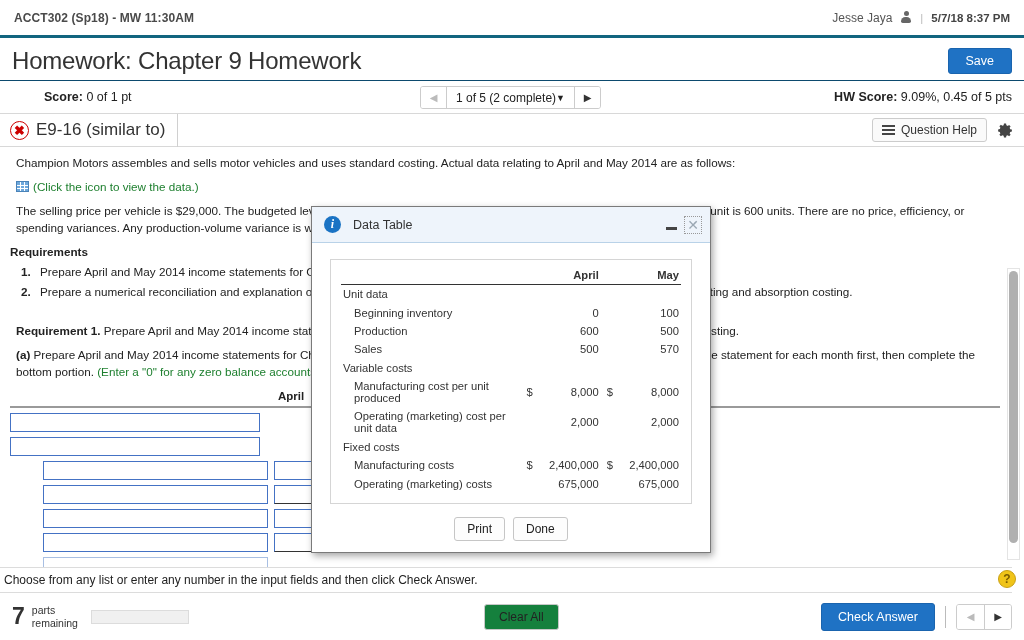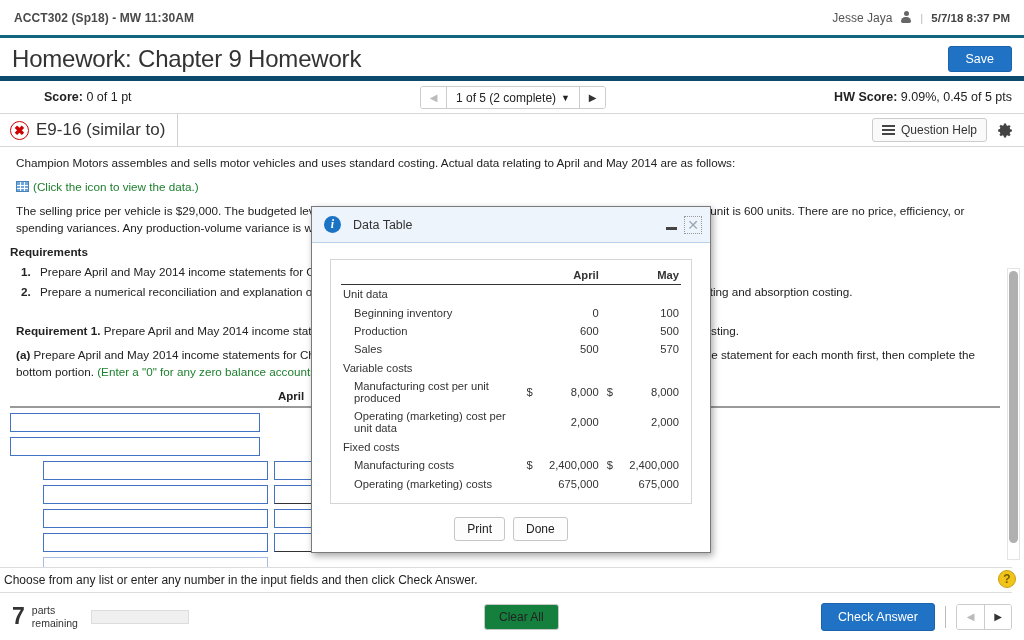--- a/index.html
+++ b/index.html
@@ -38,21 +38,21 @@
     content: ""; position: absolute; bottom: 1px; left: 1px;
     width: 10px; height: 6px; background: #666;
     border-radius: 5px 5px 2px 2px;
   }
   .divider-pipe { color: #bbb; font-weight: normal; }
   .timestamp { font-size: 11.5px; font-weight: bold; color: #444; }
 
   
   .hwtitle-bar {
     position: absolute; top: 41px; left: 0; width: 1024px; height: 40px;
-    border-bottom: 5px solid #0c4a6e;
+    border-bottom: 1px solid #0c4a6e;
     display: flex; align-items: center; padding: 0 12px;
   }
   .hwtitle {
     font-size: 24px; font-weight: normal; color: #333; letter-spacing: -0.2px;
   }
   .save-btn {
     margin-left: auto;
     background: #1f72c4; color: #fff; border: 1px solid #1a64ae;
     border-radius: 3px; font-size: 12.5px; padding: 5px 17px;
     cursor: pointer; font-family: inherit;
@@ -72,21 +72,21 @@
     border: 1px solid #ccc; border-radius: 3px; overflow: hidden;
     background: #fff;
   }
   .nav-arrow {
     width: 25px; display: flex; align-items: center; justify-content: center;
     background: #fff; cursor: pointer; font-size: 10px; color: #333;
   }
   .nav-arrow.disabled { color: #bbb; }
   .nav-label {
     border-left: 1px solid #ccc; border-right: 1px solid #ccc;
-    padding: 0 9px; display: flex; align-items: center; gap: 5px;
+    padding: 0 9px; display: flex; align-items: center; 
     font-size: 12px; color: #222; cursor: pointer; background: #fff;
   }
   .caret-down { font-size: 9px; }
   .hwscore { margin-left: auto; font-size: 12.5px; }
   .hwscore b { font-weight: bold; }
 
   
   .qheader {
     position: absolute; top: 114px; left: 0; width: 1024px; height: 33px;
     border-bottom: 1px solid #d8d8d8;

